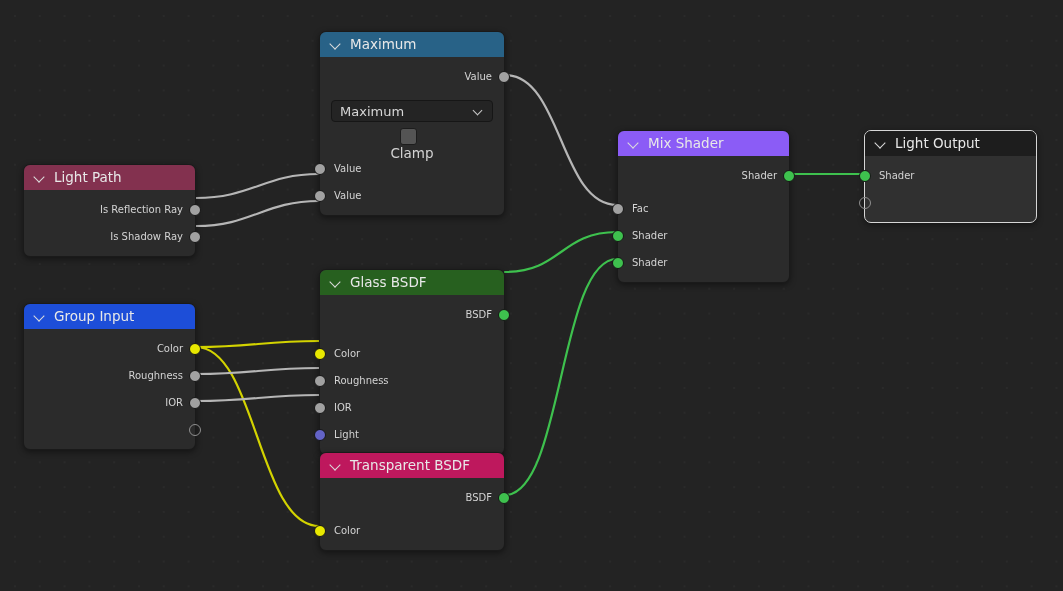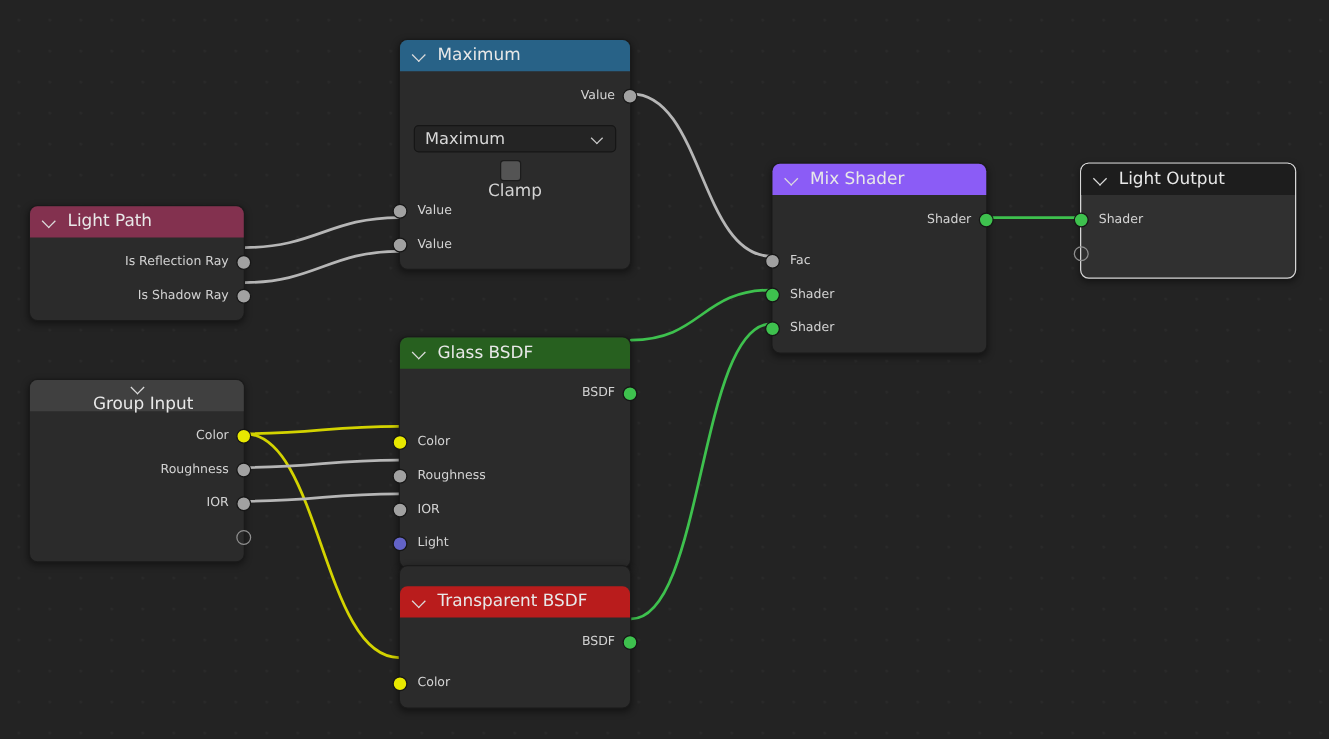--- a/index.html
+++ b/index.html
@@ -271,41 +271,41 @@
       </div>
       <div class="row in">
         <span class="socket left s-purple"></span>
         <span>Light</span>
       </div>
       <div class="spacer"></div>
     </div>
   </div>
 
   <div class="node" id="n-transparent" style="left:319px; top:452px; width:186px;">
-    <div class="node-header" style="background:#b91c1c;margin-top:16px;">
+    <div class="node-header" style="background:#be185d;">
       <span class="chev"></span>
       <span class="node-title">Transparent BSDF</span>
     </div>
     <div class="node-body">
       <div class="spacer"></div>
       <div class="row out">
         <span>BSDF</span>
         <span class="socket right s-green"></span>
       </div>
       <div class="spacer"></div>
       <div class="row in">
         <span class="socket left s-yellow"></span>
         <span>Color</span>
       </div>
       <div class="spacer"></div>
     </div>
   </div>
 
   <div class="node" id="n-groupinput" style="left:23px; top:303px; width:173px;">
-    <div class="node-header" style="background:#404040;flex-direction:column;">
+    <div class="node-header" style="background:#1d4ed8;">
       <span class="chev"></span>
       <span class="node-title">Group Input</span>
     </div>
     <div class="node-body">
       <div class="spacer"></div>
       <div class="row out">
         <span>Color</span>
         <span class="socket right s-yellow"></span>
       </div>
       <div class="row out">

